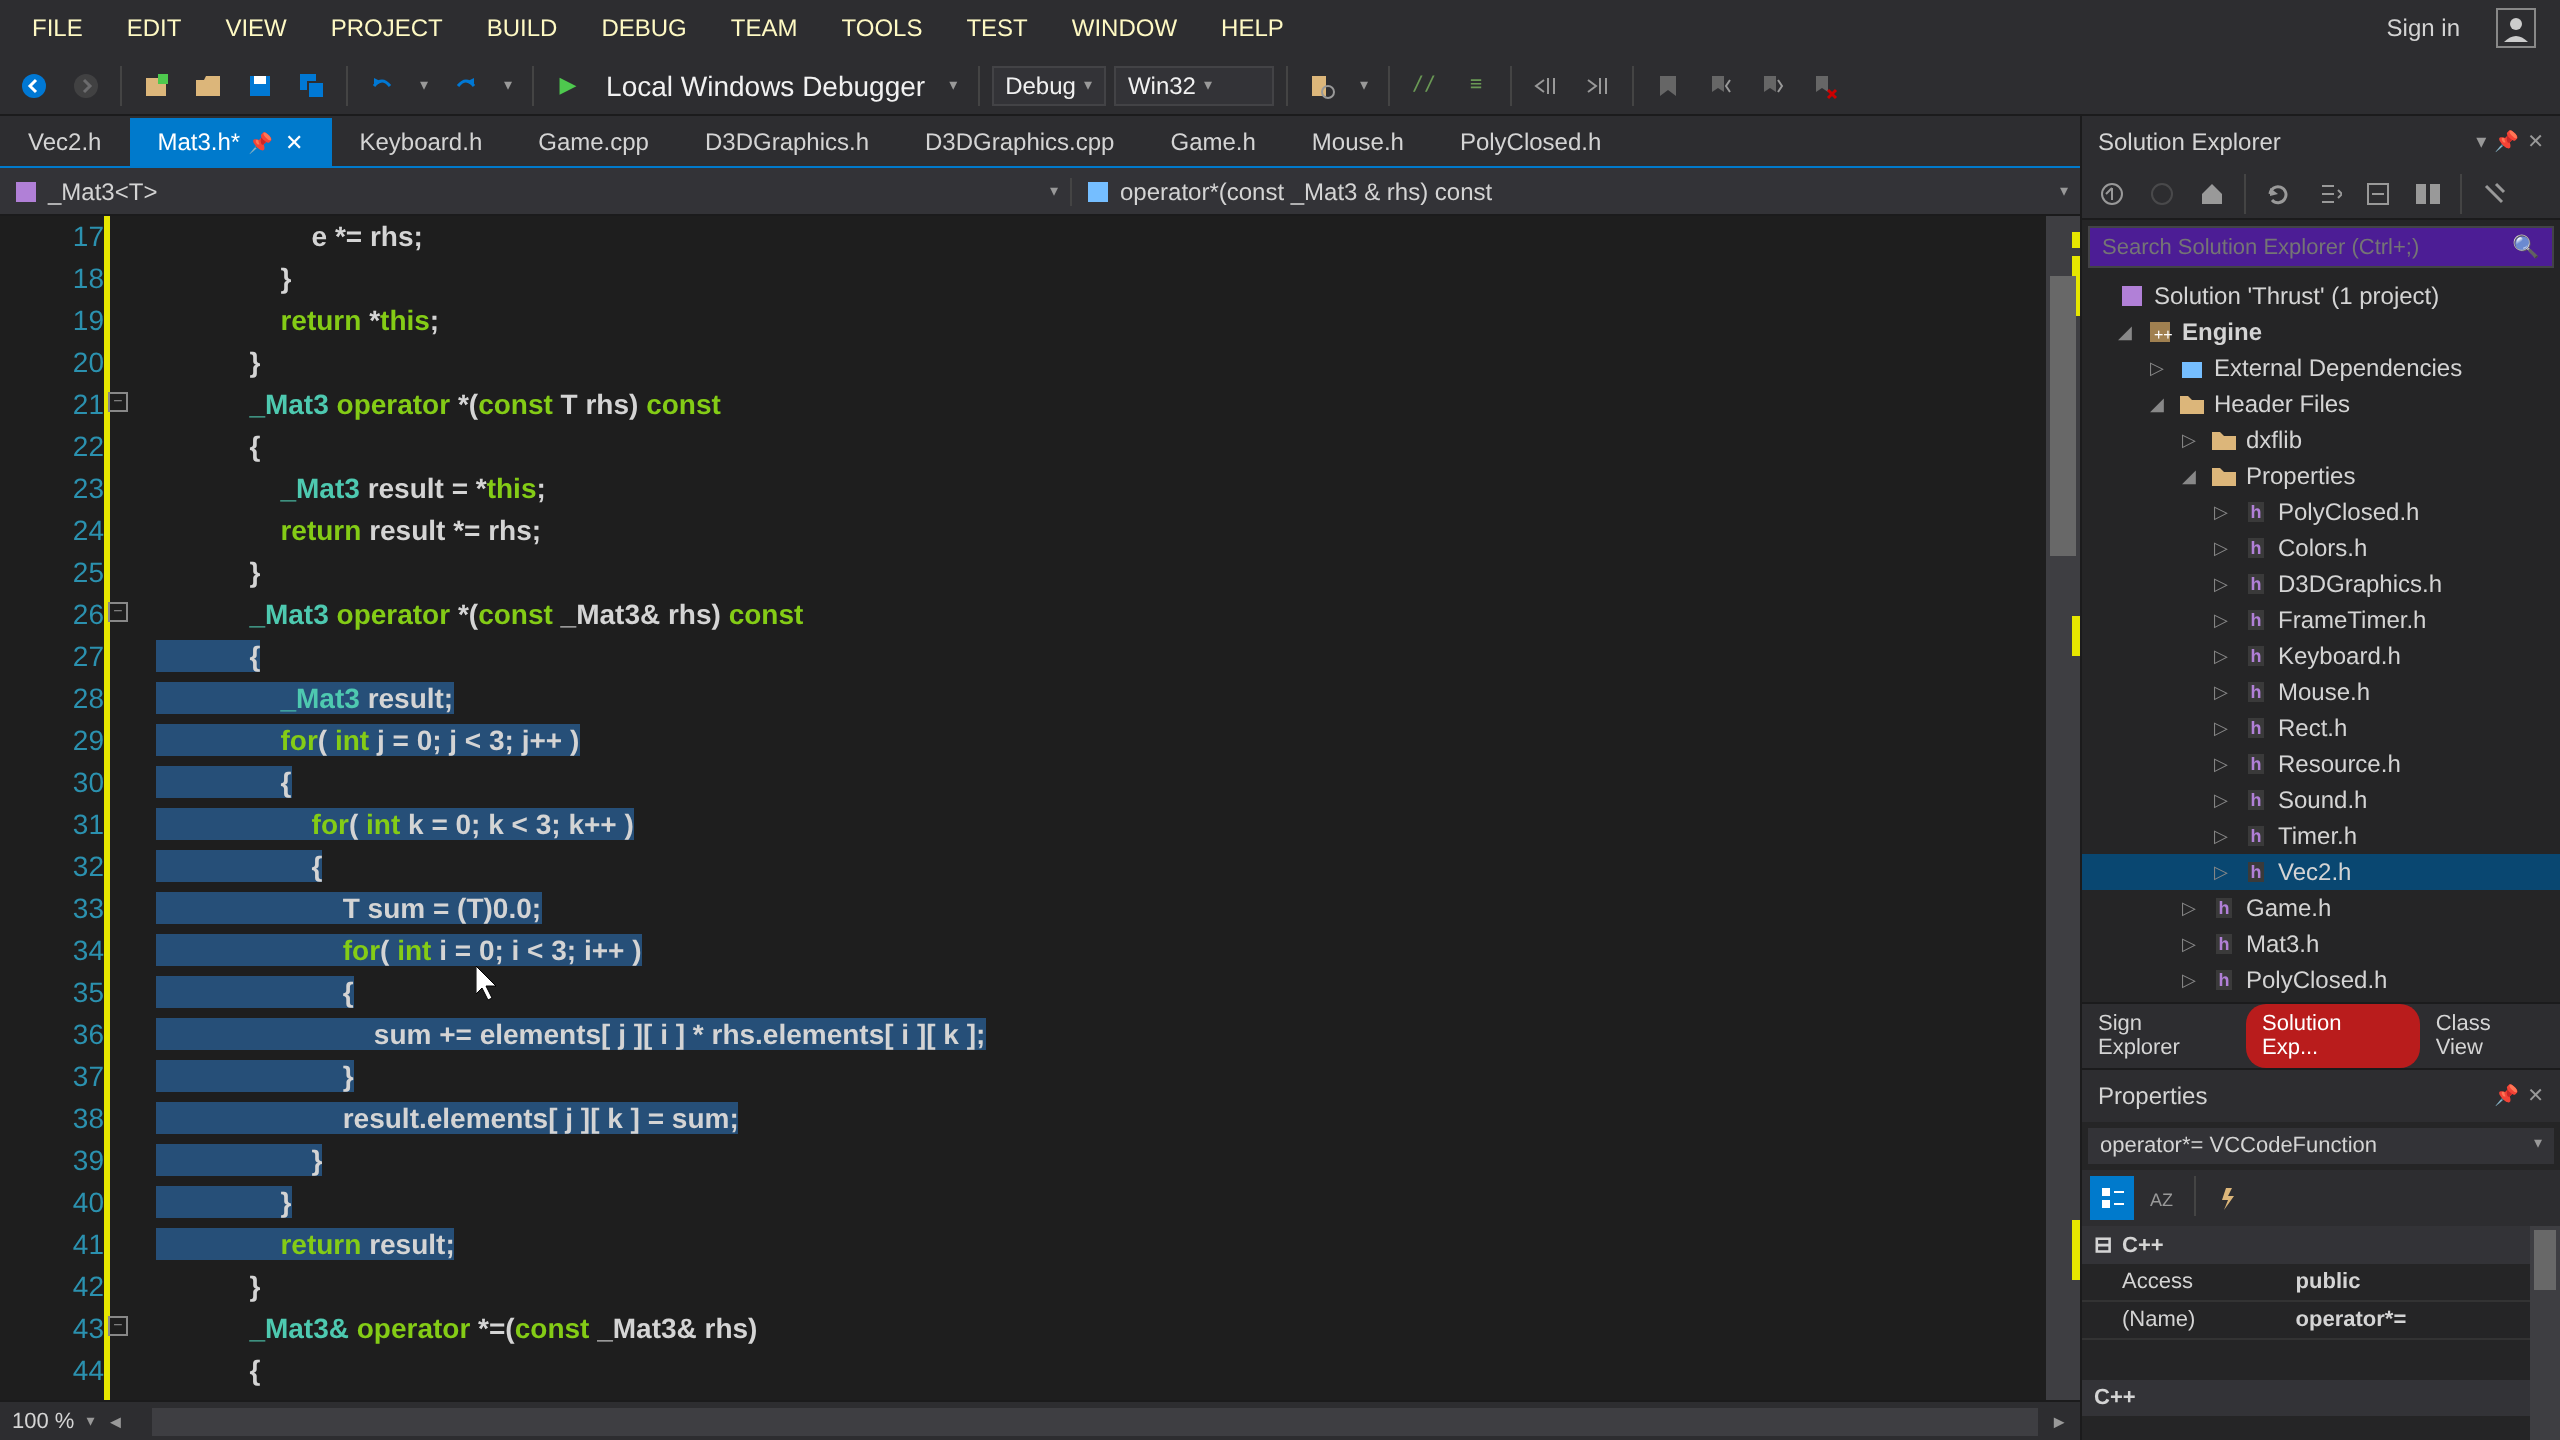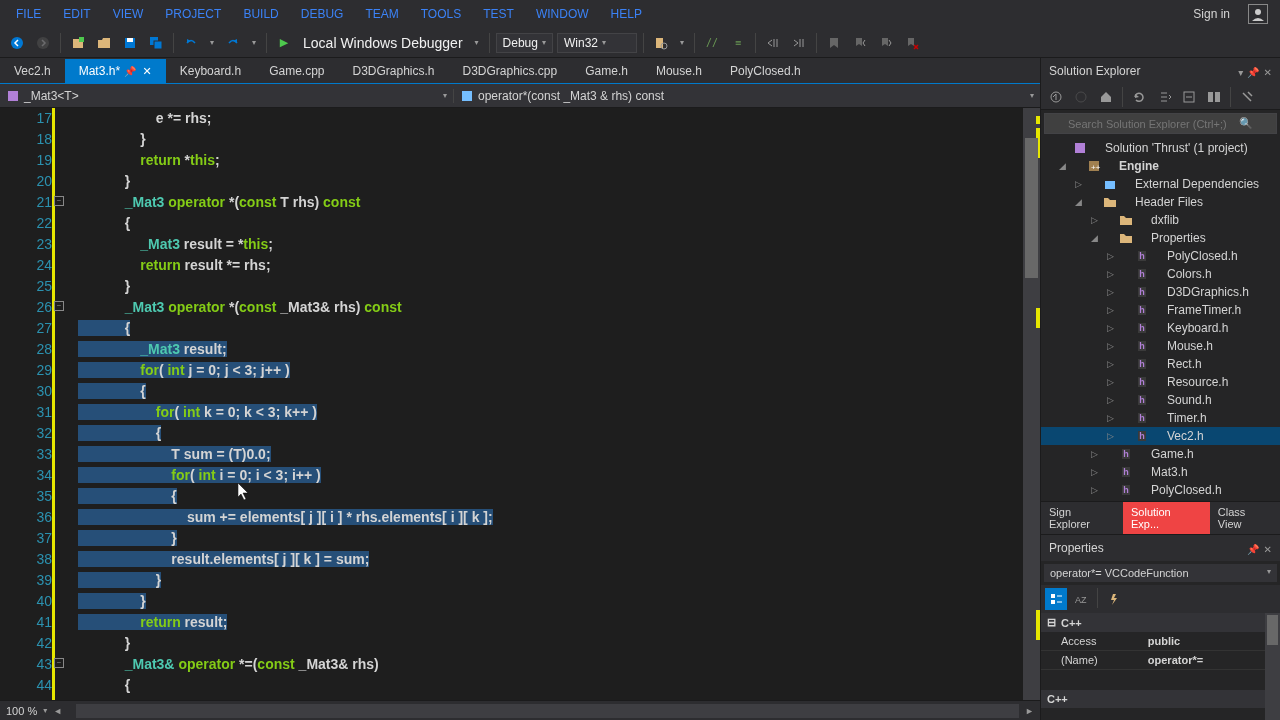--- a/index.html
+++ b/index.html
@@ -1,21 +1,21 @@
 <!DOCTYPE html>
 <html><head>
 <meta charset="utf-8">
 <style>
 * { margin: 0; padding: 0; box-sizing: border-box; font-family: "Segoe UI", Tahoma, sans-serif; }
 body { background: #2d2d30; color: #d4d4d4; overflow: hidden; width: 1280px; height: 720px; font-size: 12px; }
 
 
 .menubar { background: #2d2d30; height: 28px; display: flex; align-items: center; padding: 0 6px; justify-content: space-between; }
 .menubar-left { display: flex; gap: 2px; }
-.menu-item { padding: 4px 10px; color: #3b82f6; cursor: pointer; font-size: 12px; }
+.menu-item { padding: 4px 10px; color: #fef9c3; cursor: pointer; font-size: 12px; }
 .menubar-right { display: flex; align-items: center; gap: 10px; padding-right: 6px; }
 .signin { font-size: 12px; padding: 4px 8px; }
 .avatar-icon { width: 20px; height: 20px; border: 1px solid #888; display: flex; align-items: center; justify-content: center; }
 
 
 .toolbar { background: #2d2d30; height: 30px; display: flex; align-items: center; padding: 0 6px; gap: 4px; border-bottom: 1px solid #1b1b1c; }
 .tb-btn { width: 22px; height: 22px; display: flex; align-items: center; justify-content: center; cursor: pointer; color: #d4d4d4; }
 .tb-sep { width: 1px; height: 20px; background: #444; margin: 0 2px; }
 .tb-play { color: #4ec94e; font-size: 11px; }
 .tb-text { font-size: 14px; color: #f1f1f1; padding: 0 4px; }
@@ -30,21 +30,21 @@
 
 
 .tabs { background: #2d2d30; height: 26px; display: flex; align-items: flex-end; border-bottom: 1px solid #007acc; }
 .tab { padding: 5px 14px; font-size: 12px; color: #d4d4d4; cursor: pointer; background: #2d2d30; position: relative; }
 .tab.active { background: #007acc; color: #fff; }
 .tab.active .pin { font-size: 10px; margin-left: 4px; }
 .tab.active .close { font-size: 11px; margin-left: 6px; }
 
 
 .context-bar { background: #333337; height: 24px; display: flex; align-items: center; border-bottom: 1px solid #1b1b1c; }
-.ctx-left { width: 454px; display: flex; align-items: center; padding: 0 6px; gap: 4px; border-right: 1px solid #444; }
+.ctx-left { width: 536px; display: flex; align-items: center; padding: 0 6px; gap: 4px; border-right: 1px solid #444; }
 .ctx-right { flex: 1; display: flex; align-items: center; padding: 0 6px; gap: 4px; }
 .ctx-icon { width: 14px; height: 14px; }
 .ctx-text { font-size: 12px; color: #d4d4d4; }
 
 
 .editor { flex: 1; display: flex; overflow: hidden; background: #1e1e1e; position: relative; }
 .gutter { width: 60px; background: #1e1e1e; text-align: right; padding-right: 8px; font-family: Consolas, monospace; font-size: 14px; color: #2b91af; line-height: 21px; padding-top: 0px; user-select: none; }
 .gutter-line { position: relative; }
 .outline-marker { position: absolute; right: -12px; top: 4px; width: 10px; height: 10px; border: 1px solid #888; background: #1e1e1e; font-size: 8px; line-height: 8px; text-align: center; color: #888; }
 .change-bar { position: absolute; right: -3px; top: 0; bottom: 0; width: 3px; background: #e6e600; }
@@ -57,41 +57,41 @@
 .scrollbar-v { width: 17px; background: #3e3e42; position: relative; }
 .scroll-thumb-v { position: absolute; left: 2px; right: 2px; top: 30px; height: 140px; background: #686868; }
 .scroll-indicator { position: absolute; right: 0; width: 4px; height: 8px; background: #e6e600; }
 
 
 .zoom-bar { height: 20px; background: #2d2d30; display: flex; align-items: center; padding: 0 6px; font-size: 11px; gap: 6px; border-top: 1px solid #1b1b1c; }
 .scrollbar-h { flex: 1; height: 14px; background: #3e3e42; margin-left: 8px; position: relative; }
 
 
 .sidebar { width: 240px; display: flex; flex-direction: column; background: #252526; border-left: 1px solid #1b1b1c; }
-.panel-title { background: #2d2d30; padding: 6px 8px; font-size: 12px; display: flex; align-items: flex-end; justify-content: space-between; }
+.panel-title { background: #2d2d30; padding: 6px 8px; font-size: 12px; display: flex; align-items: center; justify-content: space-between; }
 .panel-title-text { color: #d4d4d4; }
 .panel-ctrls { display: flex; gap: 4px; font-size: 10px; color: #999; }
 .panel-toolbar { background: #2d2d30; height: 26px; display: flex; align-items: center; padding: 0 4px; gap: 3px; border-bottom: 1px solid #1b1b1c; }
-.search-box { background: #404040; border: 1px solid #434346; padding: 3px 23px; margin: 3px; display: flex; align-items: center; justify-content: center; }
+.search-box { background: #4c1d95; border: 1px solid #434346; padding: 3px 6px; margin: 3px; display: flex; align-items: center; justify-content: center; }
 .search-box input { background: transparent; border: none; color: #999; font-size: 11px; outline: none; flex: 1; }
 .tree { flex: 0 0 auto; overflow: hidden; padding: 2px 0; font-size: 12px; }
-.tree-node { display: flex; align-items: center; padding: 2px 4px; gap: 18px; cursor: pointer; white-space: nowrap; }
+.tree-node { display: flex; align-items: center; padding: 2px 4px; gap: 4px; cursor: pointer; white-space: nowrap; }
 .tree-node.selected { background: #094771; }
 .tree-indent-1 { padding-left: 18px; }
 .tree-indent-2 { padding-left: 34px; }
 .tree-indent-3 { padding-left: 50px; }
 .tree-indent-4 { padding-left: 66px; }
 .tree-arrow { width: 10px; font-size: 9px; color: #888; display: inline-block; }
 .tree-icon { width: 14px; height: 14px; display: inline-flex; align-items: center; justify-content: center; font-size: 11px; }
 .icon-h { color: #b180d7; font-weight: bold; font-size: 9px; background: #3a3a3a; padding: 0 1px; }
 
 
 .bottom-tabs { display: flex; background: #2d2d30; border-top: 1px solid #1b1b1c; }
 .btab { padding: 4px 8px; font-size: 11px; cursor: pointer; color: #d4d4d4; }
-.btab.active { background: #ef4444; color: #fff; }
+.btab.active { background: #b91c1c; color: #fff; border-radius: 10px; }
 
 
 .properties { flex: 1; display: flex; flex-direction: column; border-top: 1px solid #1b1b1c; overflow: hidden; }
 .prop-combo { background: #333337; padding: 3px 6px; margin: 3px; font-size: 11px; display: flex; justify-content: space-between; }
 .prop-tb { background: #2d2d30; padding: 3px 4px; display: flex; gap: 3px; }
 .prop-grid { flex: 1; overflow: auto; font-size: 11px; }
 .prop-cat { background: #333337; padding: 3px 6px; display: flex; align-items: center; gap: 4px; font-weight: bold; }
 .prop-row { display: flex; border-bottom: 1px solid #333; }
 .prop-name { width: 45%; padding: 3px 6px 3px 20px; }
 .prop-val { flex: 1; padding: 3px 6px; font-weight: bold; }

